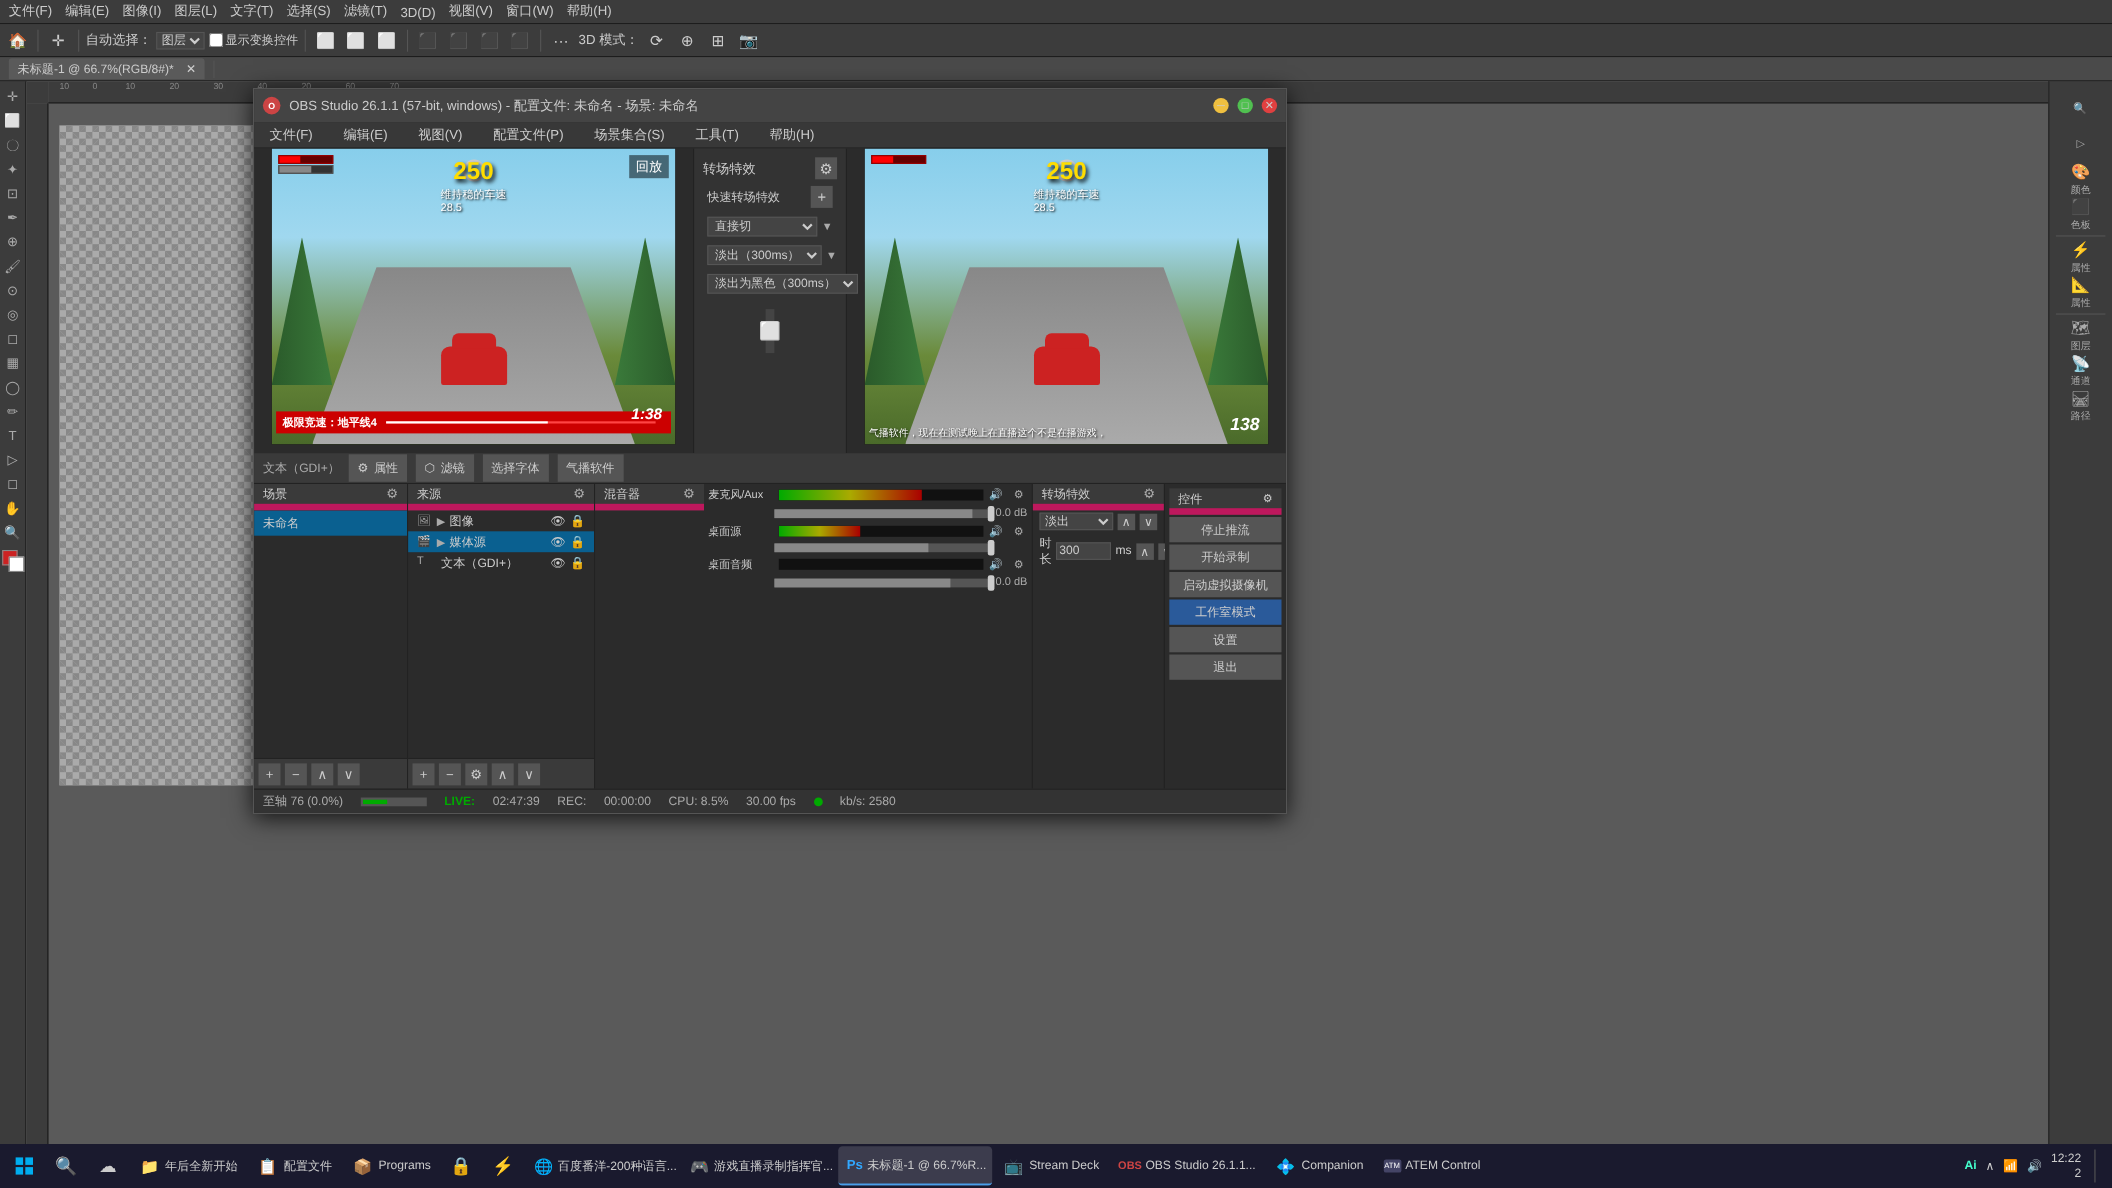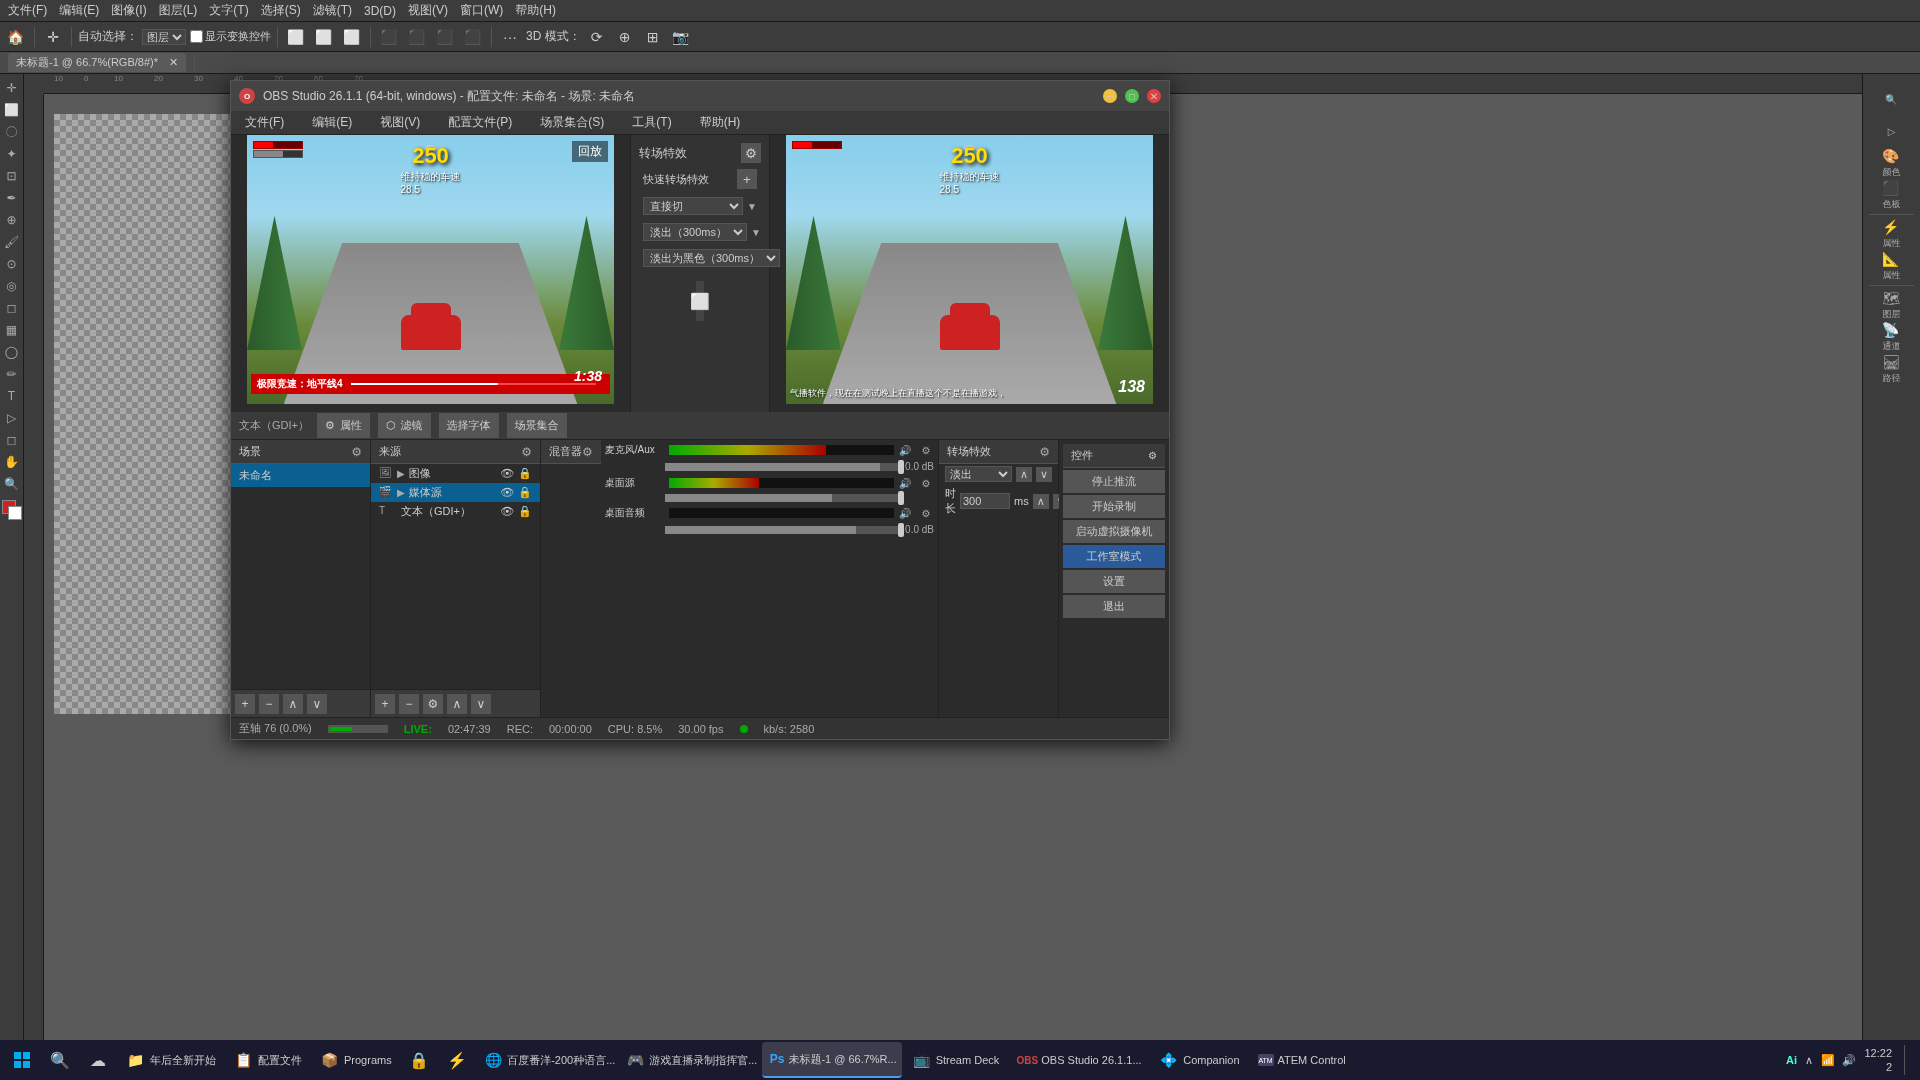--- a/index.html
+++ b/index.html
@@ -484,21 +484,22 @@
       flex-direction: column;
     }
     .obs-panel-header {
       height: 24px;
       background: #3a3a3a;
       display: flex;
       align-items: center;
       padding: 0 8px;
       font-size: 11px;
       color: #ccc;
-      border-bottom: 1px solid #be185d;
+      border-bottom: 6px solid #be185d;
+      gap: 39px;
     }
     .obs-panel-body {
       flex: 1;
       overflow: hidden;
     }
     .obs-panel-item {
       padding: 4px 8px;
       font-size: 11px;
       color: #ccc;
       cursor: pointer;
@@ -978,21 +979,21 @@
       </div>
     </div>
   </div>
 
   <div class="obs-window">
 
     <div class="obs-titlebar">
       <div class="obs-icon">
         <span style="font-size:8px;color:#fff;font-weight:bold;">O</span>
       </div>
-      <span class="obs-title">OBS Studio 26.1.1 (64-bit, windows) - 配置文件: 未命名 - 场景: 未命名</span>
+      <span class="obs-title">OBS Studio 26.1.1 (57-bit, windows) - 配置文件: 未命名 - 场景: 未命名</span>
       <div class="obs-winbtn obs-winbtn-min">─</div>
       <div class="obs-winbtn obs-winbtn-max">□</div>
       <div class="obs-winbtn obs-winbtn-close">✕</div>
     </div>
 
     <div class="obs-menubar">
       <span class="obs-menu-item">文件(F)</span>
       <span class="obs-menu-item">编辑(E)</span>
       <span class="obs-menu-item">视图(V)</span>
       <span class="obs-menu-item">配置文件(P)</span>
@@ -1107,21 +1108,21 @@
       <span class="obs-text-label">文本（GDI+）</span>
       <button class="obs-text-btn">
         <span style="margin-right:2px;">⚙</span>
         <span>属性</span>
       </button>
       <button class="obs-text-btn">
         <span style="margin-right:2px;">⬡</span>
         <span>滤镜</span>
       </button>
       <button class="obs-text-btn">选择字体</button>
-      <button class="obs-text-btn">场景集合</button>
+      <button class="obs-text-btn">气播软件</button>
     </div>
 
     <div class="obs-panels-row">
 
       <div class="obs-scenes-panel">
         <div class="obs-panel-header">
           <span>场景</span>
           <span class="obs-panel-header-action">⚙</span>
         </div>
         <div class="obs-panel-body">

